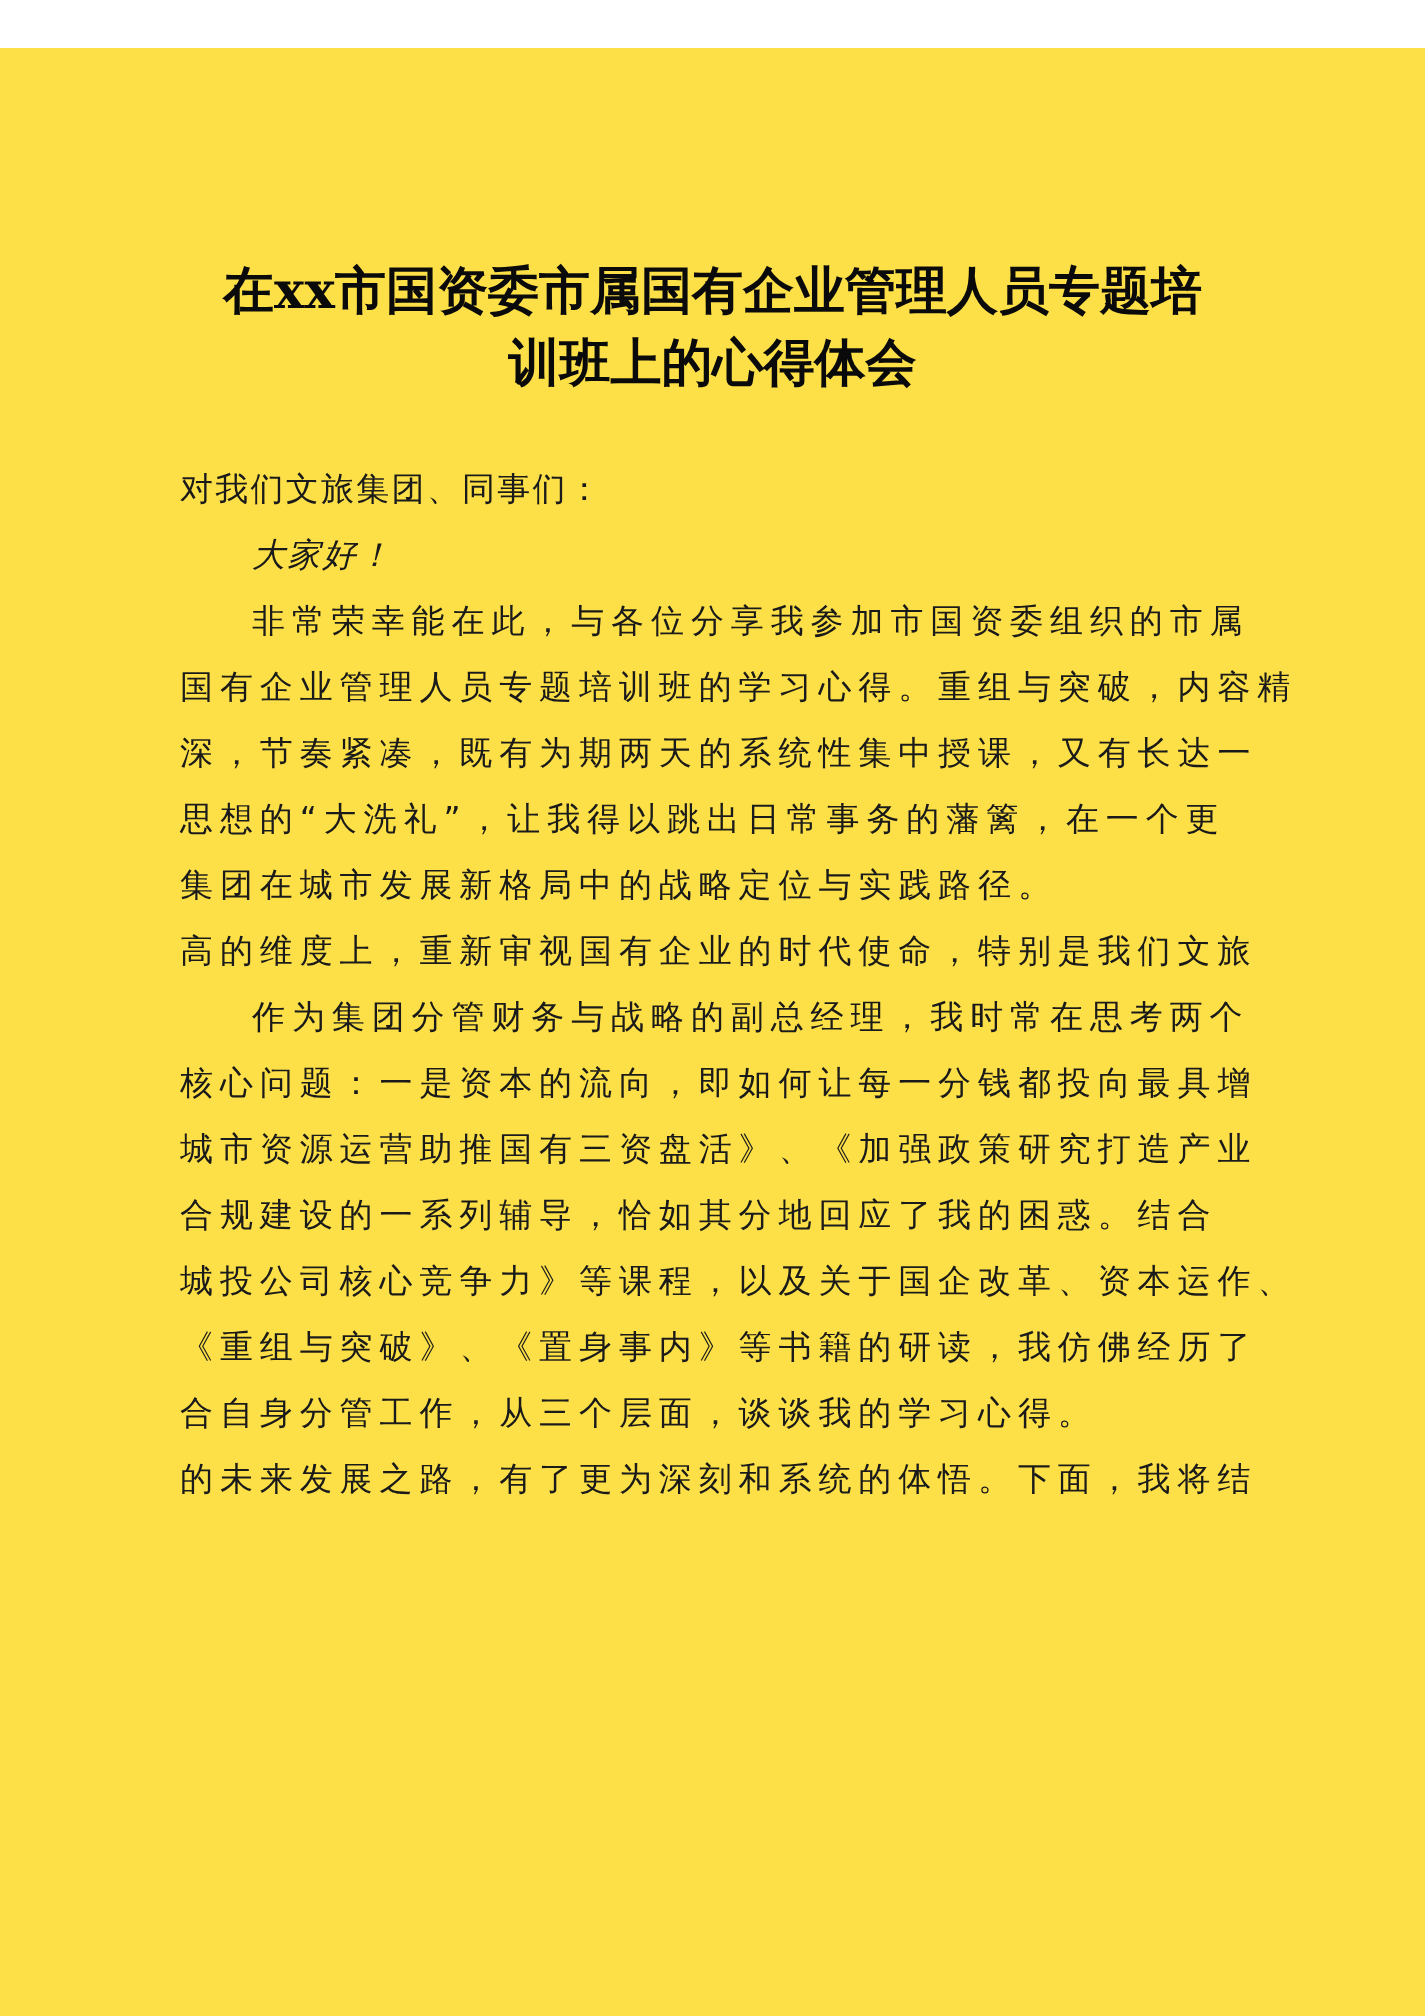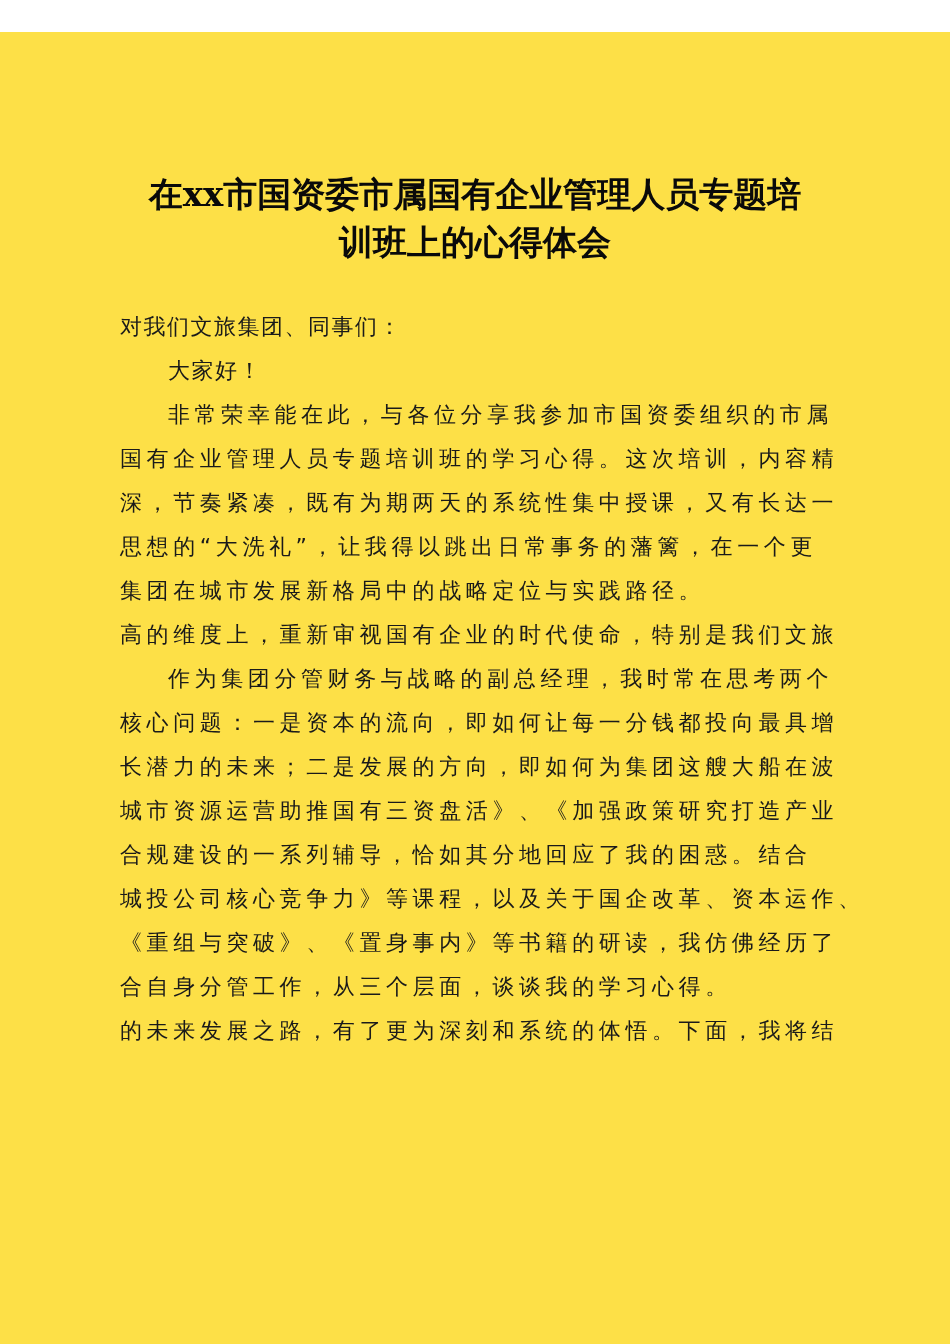--- a/index.html
+++ b/index.html
@@ -47,48 +47,47 @@
     }
     .line {
       display: block;
       height: 44px;
       line-height: 30px;
       white-space: nowrap;
       letter-spacing: 4.6px;
     }
     .line.first { letter-spacing: 1.5px; }
     .line.indent { padding-left: 48px; }
-    .line.short { letter-spacing: 1.5px; }
+    .line.short { letter-spacing: 1.5px; font-style: italic; }
   </style>
 </head>
 <body>
 
 <div class="page">
   <div class="title">
     <span class="tline">在xx市国资委市属国有企业管理人员专题培</span>
     <span class="tline">训班上的心得体会</span>
   </div>
 
   <div class="body">
     <span class="line first">对我们文旅集团、同事们：</span>
     <span class="line indent short">大家好！</span>
 
     <div>
       <span class="line indent">非常荣幸能在此，与各位分享我参加市国资委组织的市属</span>
-      <span class="line">国有企业管理人员专题培训班的学习心得。这次培训，内容精</span>
+      <span class="line">国有企业管理人员专题培训班的学习心得。重组与突破，内容精</span>
       <span class="line">深，节奏紧凑，既有为期两天的系统性集中授课，又有长达一</span>
       <span class="line">思想的“大洗礼”，让我得以跳出日常事务的藩篱，在一个更</span>
       <span class="line">集团在城市发展新格局中的战略定位与实践路径。</span>
       <span class="line">高的维度上，重新审视国有企业的时代使命，特别是我们文旅</span>
     </div>
 
     <div>
       <span class="line indent">作为集团分管财务与战略的副总经理，我时常在思考两个</span>
       <span class="line">核心问题：一是资本的流向，即如何让每一分钱都投向最具增</span>
-      <span class="line">长潜力的未来；二是发展的方向，即如何为集团这艘大船在波</span>
       <span class="line">城市资源运营助推国有三资盘活》、《加强政策研究打造产业</span>
       <span class="line">合规建设的一系列辅导，恰如其分地回应了我的困惑。结合</span>
       <span class="line">城投公司核心竞争力》等课程，以及关于国企改革、资本运作、</span>
       <span class="line">《重组与突破》、《置身事内》等书籍的研读，我仿佛经历了</span>
       <span class="line">合自身分管工作，从三个层面，谈谈我的学习心得。</span>
       <span class="line">的未来发展之路，有了更为深刻和系统的体悟。下面，我将结</span>
     </div>
   </div>
 </div>
 

